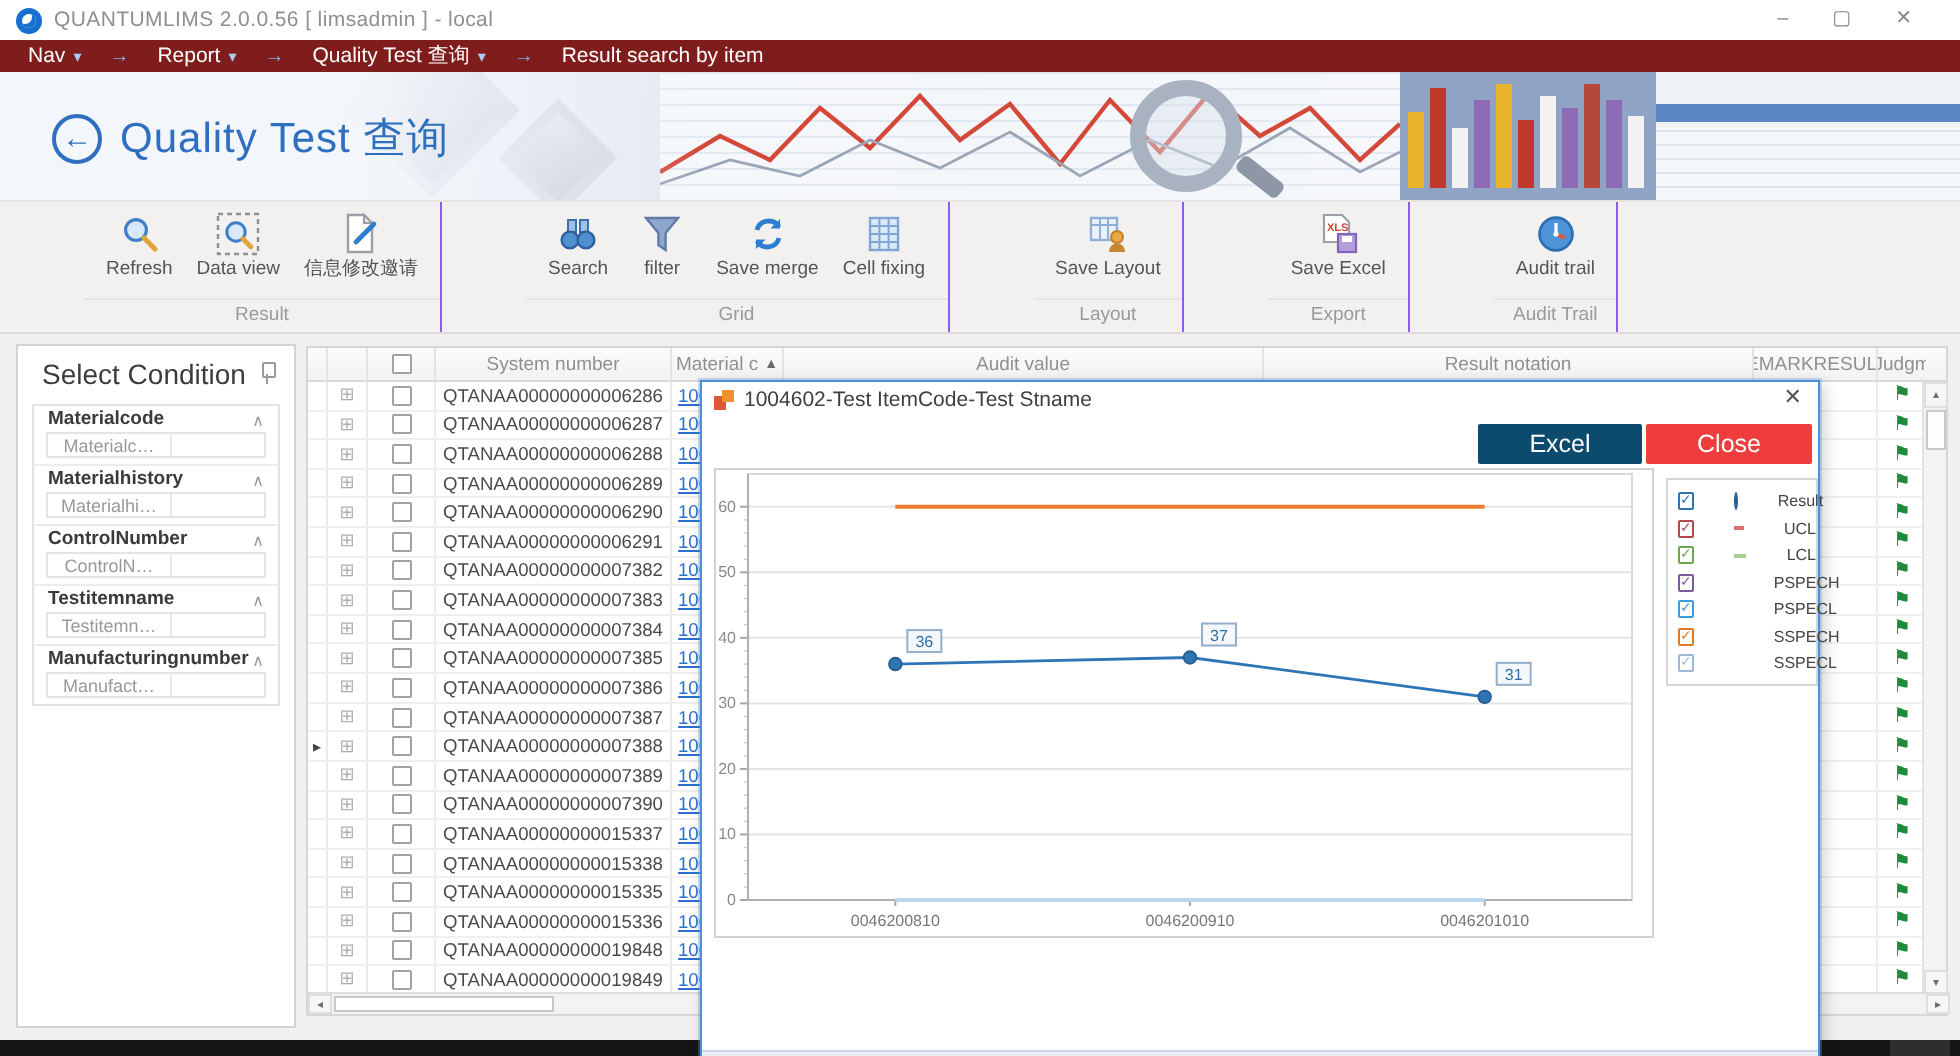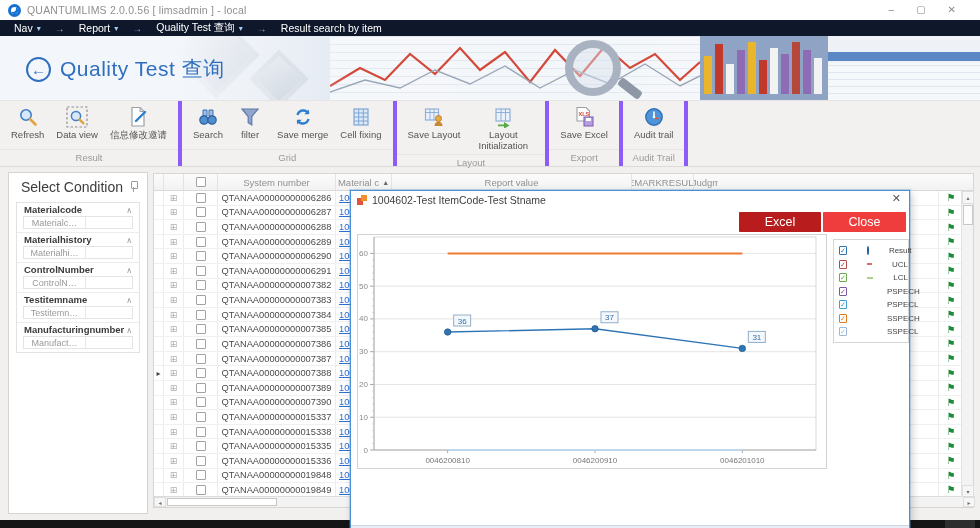--- a/index.html
+++ b/index.html
@@ -9,21 +9,21 @@
 
   
   #titlebar { position:absolute; left:0; top:0; width:980px; height:20px; background:#fff; display:flex; align-items:center; padding:0 8px; }
   .logo { width:13px; height:13px; border-radius:50%; background:#1670d0; position:relative; margin-right:6px; }
   .logo::after { content:""; position:absolute; left:3px; top:3px; width:7px; height:7px; border-radius:50%; background:#fff; box-shadow:inset -2px -2px 0 #1670d0; }
   .win-title { font-size:10.5px; color:#8f8f8f; letter-spacing:.2px; }
   .win-controls { margin-left:auto; display:flex; gap:22px; padding-right:16px; }
   .win-btn { font-size:10px; color:#8a8a8a; cursor:default; line-height:20px; }
 
   
-  #navbar { position:absolute; left:0; top:20px; width:980px; height:16px; background:#0f172a; display:flex; align-items:center; padding-left:14px; gap:14px; }
+  #navbar { position:absolute; left:0; top:20px; width:980px; height:16px; background:#7f1d1d; display:flex; align-items:center; padding-left:14px; gap:14px; }
   .nav-item { color:#fff; font-size:10.5px; display:flex; align-items:center; gap:4px; }
   .nav-caret { color:#a8cdf2; font-size:8px; }
   .nav-sep { color:#7db0e8; font-size:10px; }
 
   
   #banner { position:absolute; left:0; top:36px; width:980px; height:64px; overflow:hidden;
             background:linear-gradient(100deg,#f3f6fa 0%,#e6ecf4 30%,#d3dcea 55%,#e0e6ef 78%,#eef1f6 100%); }
   .bn-diamond { position:absolute; background:linear-gradient(135deg,#dde2ea,#b9c2cf); border:5px solid #cdd4de; transform:rotate(45deg); }
   .bn-paper { position:absolute; left:330px; top:0; width:380px; height:64px;
               background:repeating-linear-gradient(0deg,#f8fafc 0 7px,#e3eaf2 7px 8px),repeating-linear-gradient(90deg,rgba(248,250,252,0) 0 7px,#e3eaf2 7px 8px); opacity:.9; }
@@ -35,21 +35,21 @@
   .bn-sheet::before { content:""; position:absolute; left:0; top:16px; width:152px; height:9px; background:#5b87c5; }
   .bn-sheet::after { content:""; position:absolute; left:0; top:27px; width:152px; height:37px;
               background:repeating-linear-gradient(0deg,#f5f8fb 0 6px,#dfe6ee 6px 7px); }
   .bn-fade { position:absolute; left:0; top:0; width:350px; height:64px; background:linear-gradient(90deg,rgba(243,246,250,.97) 52%,rgba(243,246,250,0)); }
   .bn-titlewrap { position:absolute; left:26px; top:19px; display:flex; align-items:center; gap:9px; }
   .back-circle { width:25px; height:25px; border:2px solid #2f6fc0; border-radius:50%; color:#2f6fc0; font-size:15px; line-height:21px; text-align:center; }
   .bn-title { font-size:21px; color:#2f6fc0; font-weight:400; letter-spacing:.5px; }
 
   
   #toolbar { position:absolute; left:0; top:100px; width:980px; height:67px; background:#f2f1f0; border-top:1px solid #e6e4e2; border-bottom:1px solid #dddbd9; display:flex; }
-  .tb-group { display:flex; flex-direction:column; border-right:4px solid #8b5cf6; }
+  .tb-group { display:flex; flex-direction:column; border-right:1px solid #8b5cf6;padding-left:42px; }
   .tb-buttons { display:flex; flex:1; padding:3px 6px 0; gap:2px; }
   .tb-btn { display:flex; flex-direction:column; align-items:center; justify-content:flex-start; padding:2px 5px; min-width:40px; }
   .tb-icon { width:22px; height:22px; }
   .tb-icon svg { width:22px; height:22px; display:block; }
   .tb-label { font-size:9.5px; color:#555; margin-top:2px; text-align:center; line-height:1.15; max-width:62px; }
   .tb-caption { font-size:9.5px; color:#9a9a9a; text-align:center; padding:2px 0 3px; border-top:1px solid #e7e5e3; }
 
   
   #sidebar { position:absolute; left:8px; top:172px; width:140px; height:342px; background:#fff; border:1px solid #d5d3d2; }
   .sb-title { display:flex; align-items:center; justify-content:space-between; padding:6px 10px 4px 12px; }
@@ -277,32 +277,20 @@
                 <rect x="2.5" y="3" width="13" height="11" fill="#eaf1fb" stroke="#8fb0d8" stroke-width="1.2"></rect>
                 <line x1="2.5" y1="6.5" x2="15.5" y2="6.5" stroke="#8fb0d8"></line>
                 <line x1="7" y1="3" x2="7" y2="14" stroke="#8fb0d8"></line>
                 <line x1="11" y1="3" x2="11" y2="14" stroke="#8fb0d8"></line>
                 <circle cx="15.5" cy="12.5" r="3" fill="#eaa948" stroke="#c07f28"></circle>
                 <path d="M11.5 20c0-2.8 1.8-4.3 4-4.3s4 1.5 4 4.3z" fill="#c8882f"></path>
               </svg>
             </span>
             <span class="tb-label">Save Layout</span>
           </div>
-          <div class="tb-btn">
-            <span class="tb-icon">
-              <svg viewBox="0 0 22 22">
-                <rect x="4" y="3" width="14" height="12" fill="#eaf1fb" stroke="#8fb0d8" stroke-width="1.2"></rect>
-                <line x1="4" y1="6.5" x2="18" y2="6.5" stroke="#8fb0d8"></line>
-                <line x1="9" y1="3" x2="9" y2="15" stroke="#8fb0d8"></line>
-                <line x1="13.5" y1="3" x2="13.5" y2="15" stroke="#8fb0d8"></line>
-                <path d="M6 18.5h6v-2.4l5.5 3.3-5.5 3.3v-2.4H6z" fill="#56a846"></path>
-              </svg>
-            </span>
-            <span class="tb-label">Layout Initialization</span>
-          </div>
         </div>
         <div class="tb-caption">Layout</div>
       </div>
       <div class="tb-group">
         <div class="tb-buttons">
           <div class="tb-btn">
             <span class="tb-icon">
               <svg viewBox="0 0 22 22">
                 <path d="M4 1.5h9l3.5 3.5V15H4z" fill="#fff" stroke="#9aa0a6" stroke-width="1.1"></path>
                 <text x="5.5" y="9.5" font-size="5.5" fill="#d04a3a" font-weight="bold">XLS</text>
@@ -387,21 +375,22 @@
         <div class="hc c-g"></div>
         <div class="hc c-e"></div>
         <div class="hc c-cb">
           <div class="cbx"></div>
         </div>
         <div class="hc c-sys">System number</div>
         <div class="hc c-mat">
           <span>Material c</span>
           <span class="sort-arrow">▲</span>
         </div>
-        <div class="hc c-rv">Report value</div>
+        <div class="hc c-rv">Audit value</div>
+        <div class="hc c-rn">Result notation</div>
         <div class="hc c-rm">REMARKRESULT3</div>
         <div class="hc c-j">Judgm</div>
       </div>
     <div id="grid-rows">
         <div class="grow">
           <div class="gc c-g"></div>
           <div class="gc c-e">
             <span class="expand-glyph">⊞</span>
           </div>
           <div class="gc c-cb">
@@ -777,21 +766,21 @@
     <div class="tk-seg" style="left:553px; width:25px; background:#4a4a4a;"></div>
     <div class="tk-seg" style="left:945px; width:30px; background:#2e2e2e;"></div>
   </div>
 
   <div id="dialog">
     <div class="dlg-titlebar">
       <span class="dlg-icon"></span>
       <span class="dlg-title">1004602-Test ItemCode-Test Stname</span>
       <span class="dlg-close">✕</span>
     </div>
-    <div class="dlg-btn" id="btn-excel" style="background: #b91c1c;">Excel</div>
+    <div class="dlg-btn" id="btn-excel" style="background: #0c4a6e;">Excel</div>
     <div class="dlg-btn" id="btn-close" style="background: rgb(239, 61, 61);">Close</div>
     <div class="dlg-chart">
       <svg id="chart-svg" width="468" height="233" viewBox="0 0 468 233">
           <line x1="16" y1="182.23076923076923" x2="458" y2="182.23076923076923" stroke="#e4e4e4"></line>
           <line x1="16" y1="149.46153846153845" x2="458" y2="149.46153846153845" stroke="#e4e4e4"></line>
           <line x1="16" y1="116.6923076923077" x2="458" y2="116.6923076923077" stroke="#e4e4e4"></line>
           <line x1="16" y1="83.9230769230769" x2="458" y2="83.9230769230769" stroke="#e4e4e4"></line>
           <line x1="16" y1="51.15384615384613" x2="458" y2="51.15384615384613" stroke="#e4e4e4"></line>
           <line x1="16" y1="18.384615384615387" x2="458" y2="18.384615384615387" stroke="#e4e4e4"></line>
           <rect x="16" y="2" width="442" height="213" fill="none" stroke="#d9d9d9"></rect>

